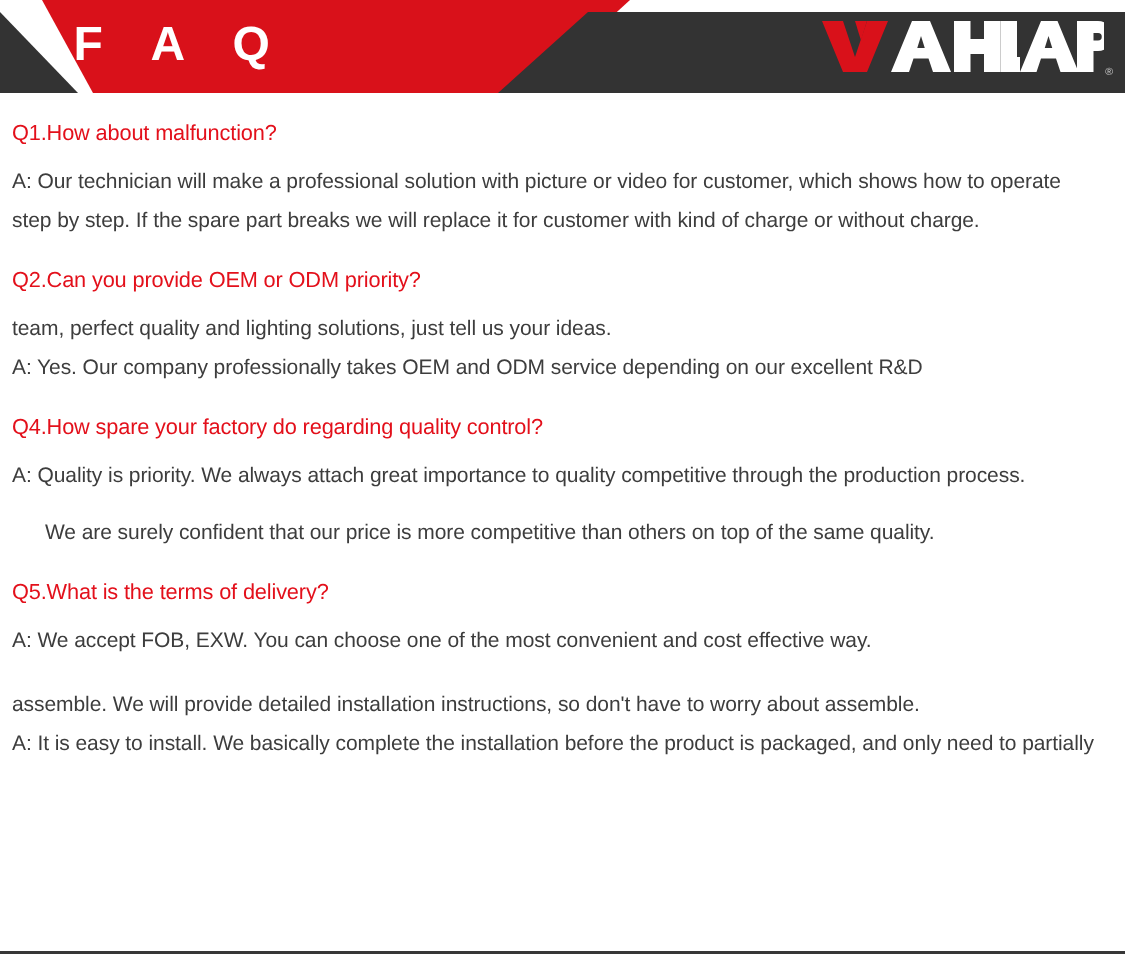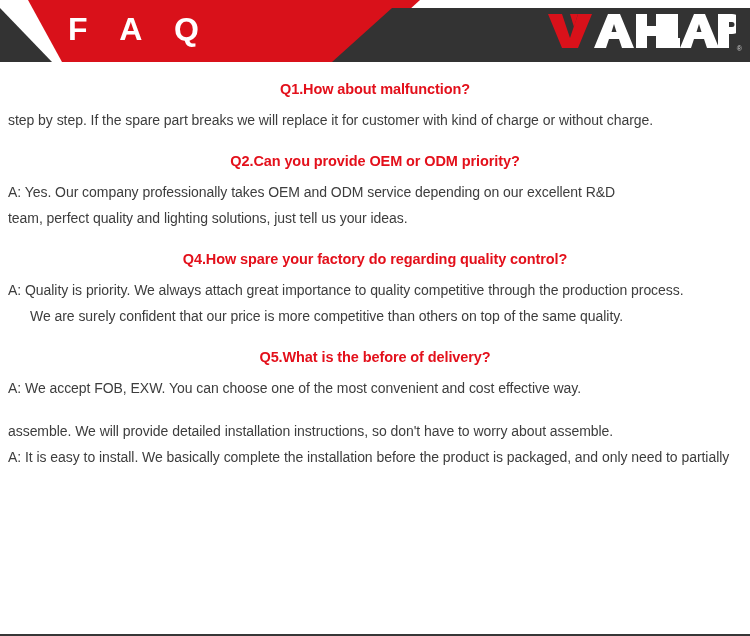--- a/index.html
+++ b/index.html
@@ -47,21 +47,21 @@
     position: absolute;
     left: 300px;
     top: 8px;
     width: 450px;
     height: 54px;
     background: #333333;
     clip-path: polygon(92px 0, 450px 0, 450px 54px, 32px 54px);
   }
   .banner-title {
     position: absolute;
-    left: 68px;
+    left: 49px;
     top: 10px;
     font-size: 32px;
     font-weight: bold;
     letter-spacing: 12px;
     color: #ffffff;
     line-height: 38px;
     white-space: nowrap;
   }
 
   
@@ -88,37 +88,37 @@
 
   
   .faq-body {
     padding: 10px 8px 0 8px;
   }
   .faq-item {
     margin-bottom: 17px;
   }
   .faq-question {
     color: #e3101b;
-    font-weight: bold;
+    font-weight: normal;
     font-size: 14.5px;
     line-height: 22px;
     margin: 0 0 7px 0;
     letter-spacing: -0.1px;
-    text-align: center;
   }
   .faq-answer-line {
     color: #3d3d3d;
     font-size: 14px;
     line-height: 26px;
     margin: 0;
     letter-spacing: -0.05px;
     white-space: pre-wrap;
   }
   .faq-answer-line.indented {
     padding-left: 22px;
+    margin-top: 12px;
   }
 
   .bottom-edge {
     position: absolute;
     left: 0;
     bottom: 0;
     width: 750px;
     height: 2px;
     background: #141414;
     opacity: 0.85;
@@ -155,40 +155,41 @@
       <path d="M49,8 h3 a2.5,2.5 0 0 1 0,5 h-3 Z" fill="#333333"></path>
     </svg>
     <span class="logo-reg">®</span>
   </div>
 </div>
 
 <div class="faq-body">
 
   <div class="faq-item">
     <p class="faq-question">Q1.How about malfunction?</p>
+    <p class="faq-answer-line">A: Our technician will make a professional solution with picture or video for customer, which shows how to operate</p>
     <p class="faq-answer-line">step by step. If the spare part breaks we will replace it for customer with kind of charge or without charge.</p>
   </div>
 
   <div class="faq-item">
     <p class="faq-question">Q2.Can you provide OEM or ODM priority?</p>
+    <p class="faq-answer-line">team, perfect quality and lighting solutions, just tell us your ideas.</p>
     <p class="faq-answer-line">A: Yes. Our company professionally takes OEM and ODM service depending on our excellent R&amp;D</p>
-    <p class="faq-answer-line">team, perfect quality and lighting solutions, just tell us your ideas.</p>
   </div>
 
   <div class="faq-item">
   </div>
 
   <div class="faq-item">
     <p class="faq-question">Q4.How spare your factory do regarding quality control?</p>
     <p class="faq-answer-line">A: Quality is priority. We always attach great importance to quality competitive through the production process.</p>
     <p class="faq-answer-line indented">We are surely confident that our price is more competitive than others on top of the same quality.</p>
   </div>
 
   <div class="faq-item">
-    <p class="faq-question">Q5.What is the before of delivery?</p>
+    <p class="faq-question">Q5.What is the terms of delivery?</p>
     <p class="faq-answer-line">A: We accept FOB, EXW. You can choose one of the most convenient and cost effective way.</p>
   </div>
 
   <div class="faq-item">
     <p class="faq-answer-line">assemble. We will provide detailed installation instructions, so don't have to worry about assemble.</p>
     <p class="faq-answer-line">A: It is easy to install. We basically complete the installation before the product is packaged, and only need to partially</p>
   </div>
 
 </div>
 

